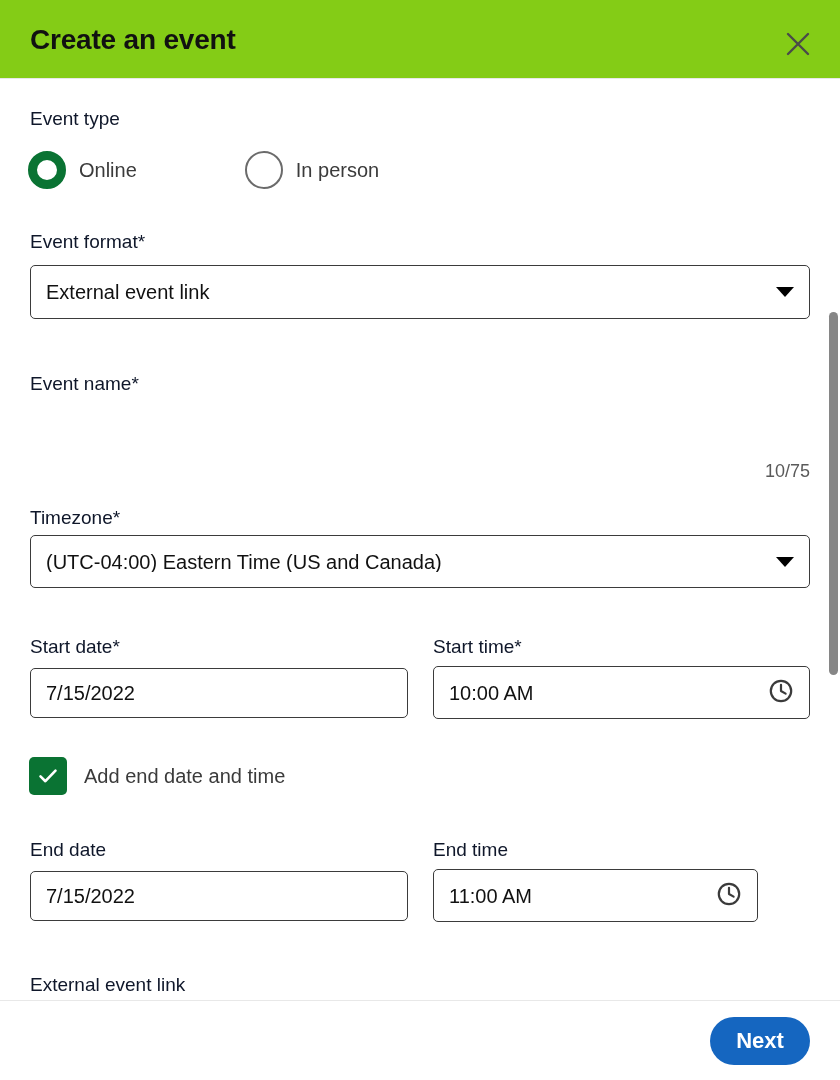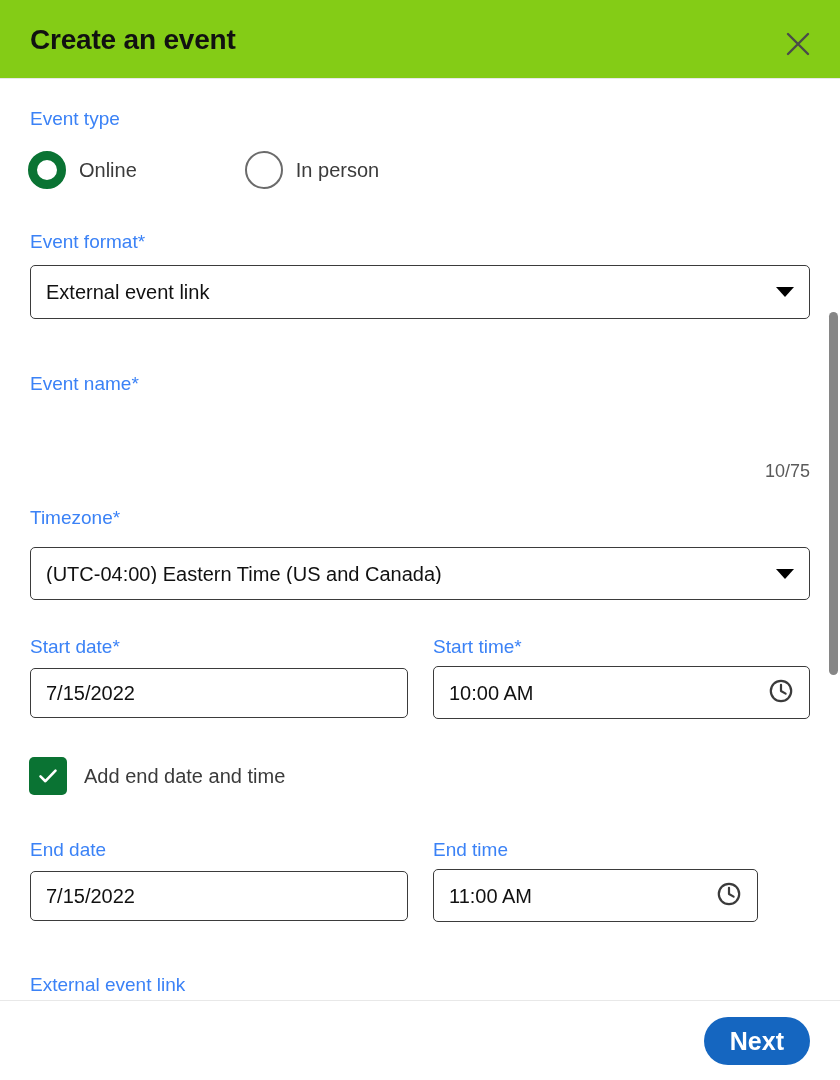--- a/index.html
+++ b/index.html
@@ -60,21 +60,21 @@
     top: 79px;
     left: 0;
     width: 840px;
     height: 921px;
     overflow: hidden;
     background: #ffffff;
   }
 
   .field-label {
     font-size: 19px;
-    color: #3b82f6;
+    color: #0f172a;
     font-weight: 400;
     line-height: 22px;
   }
 
   
   .section-event-type { position: absolute; left: 30px; top: 29px; }
   .radio-row {
     position: absolute;
     left: 28px;
     top: 72px;
@@ -144,21 +144,21 @@
   .box-event-name { left: 30px; top: 325px; width: 780px; height: 52px; }
   .counter {
     position: absolute;
     right: 30px;
     top: 382px;
     font-size: 18px;
     color: #5a5a5a;
   }
 
   .lbl-timezone { position: absolute; left: 30px; top: 428px; }
-  .box-timezone { left: 30px; top: 468px; width: 780px; height: 53px; }
+  .box-timezone { left: 30px; top: 456px; width: 780px; height: 53px; }
 
   .lbl-start-date { position: absolute; left: 30px; top: 557px; }
   .box-start-date { left: 30px; top: 589px; width: 378px; height: 50px; }
   .lbl-start-time { position: absolute; left: 433px; top: 557px; }
   .box-start-time { left: 433px; top: 587px; width: 377px; height: 53px; }
 
   .checkbox-row {
     position: absolute;
     left: 29px;
     top: 678px;
@@ -223,21 +223,21 @@
     position: absolute;
     right: 30px;
     top: 16px;
     min-width: 100px;
     height: 48px;
     padding: 0 26px;
     border: none;
     border-radius: 24px;
     background: #1566c0;
     color: #ffffff;
-    font-size: 25px;
+    font-size: 22px;
     font-weight: 600;
     font-family: "Liberation Sans", sans-serif;
     cursor: pointer;
     display: flex;
     align-items: center;
     justify-content: center;
   }
 </style>
 </head>
 <body>

